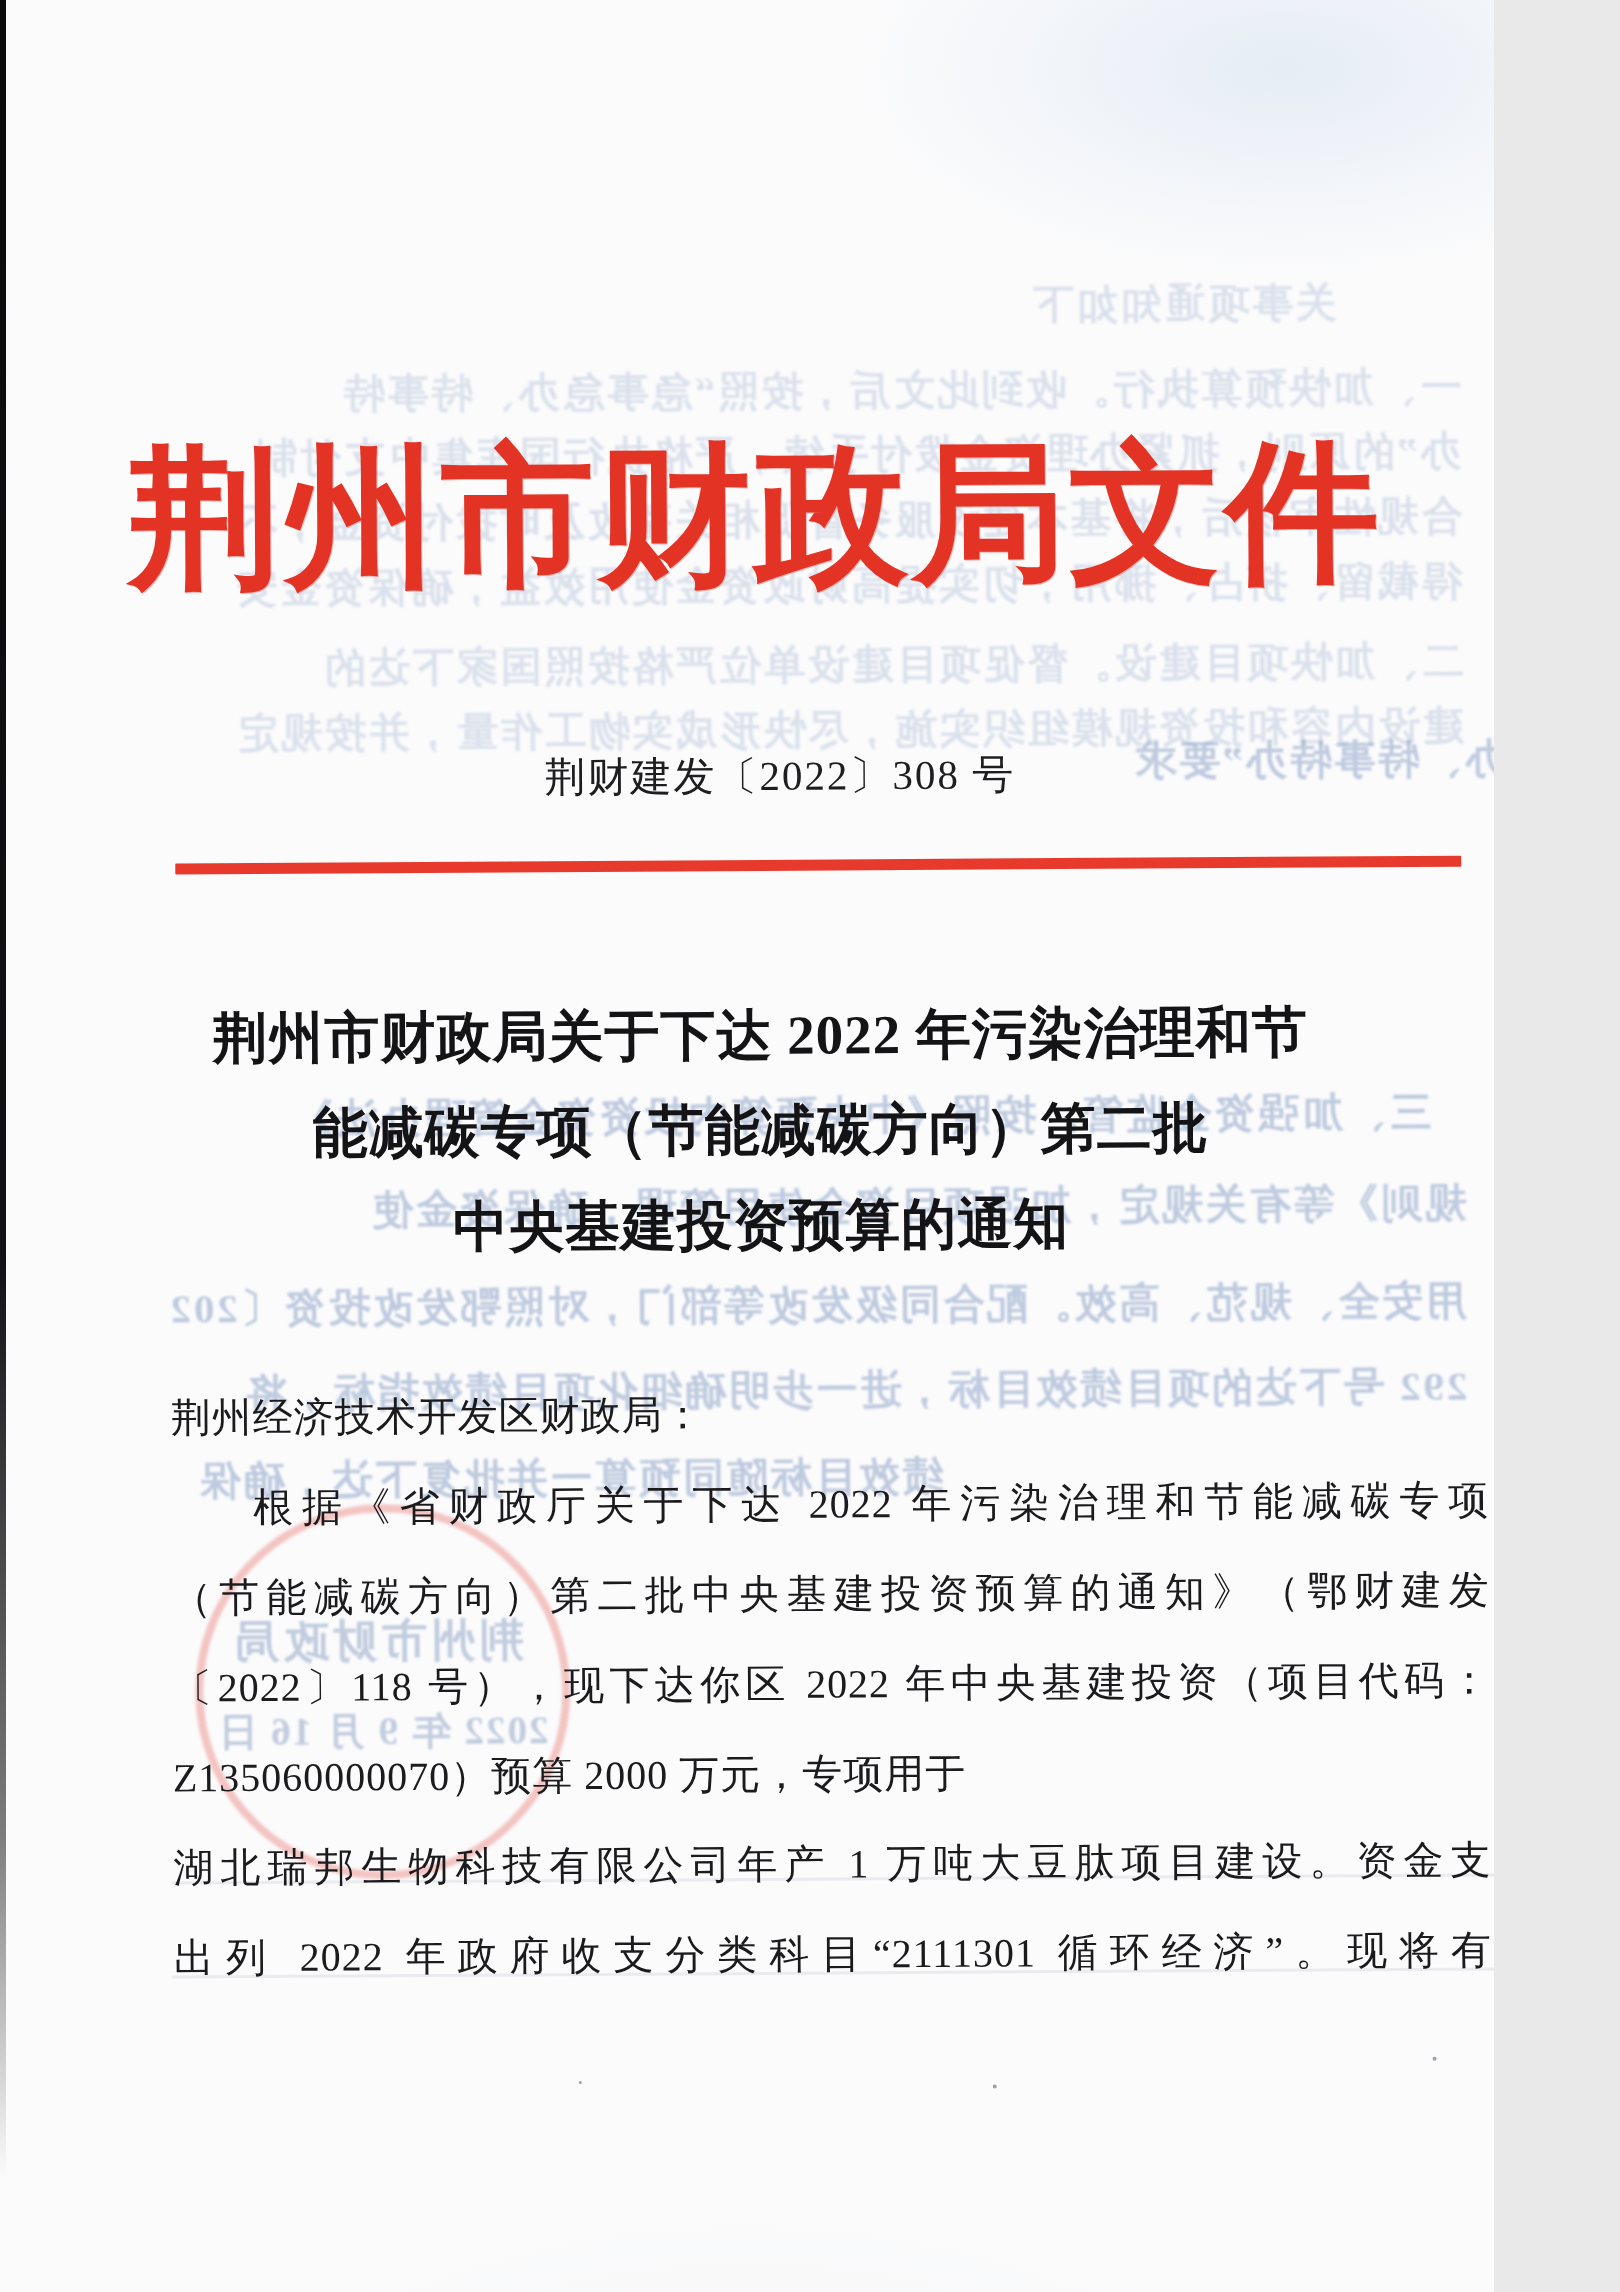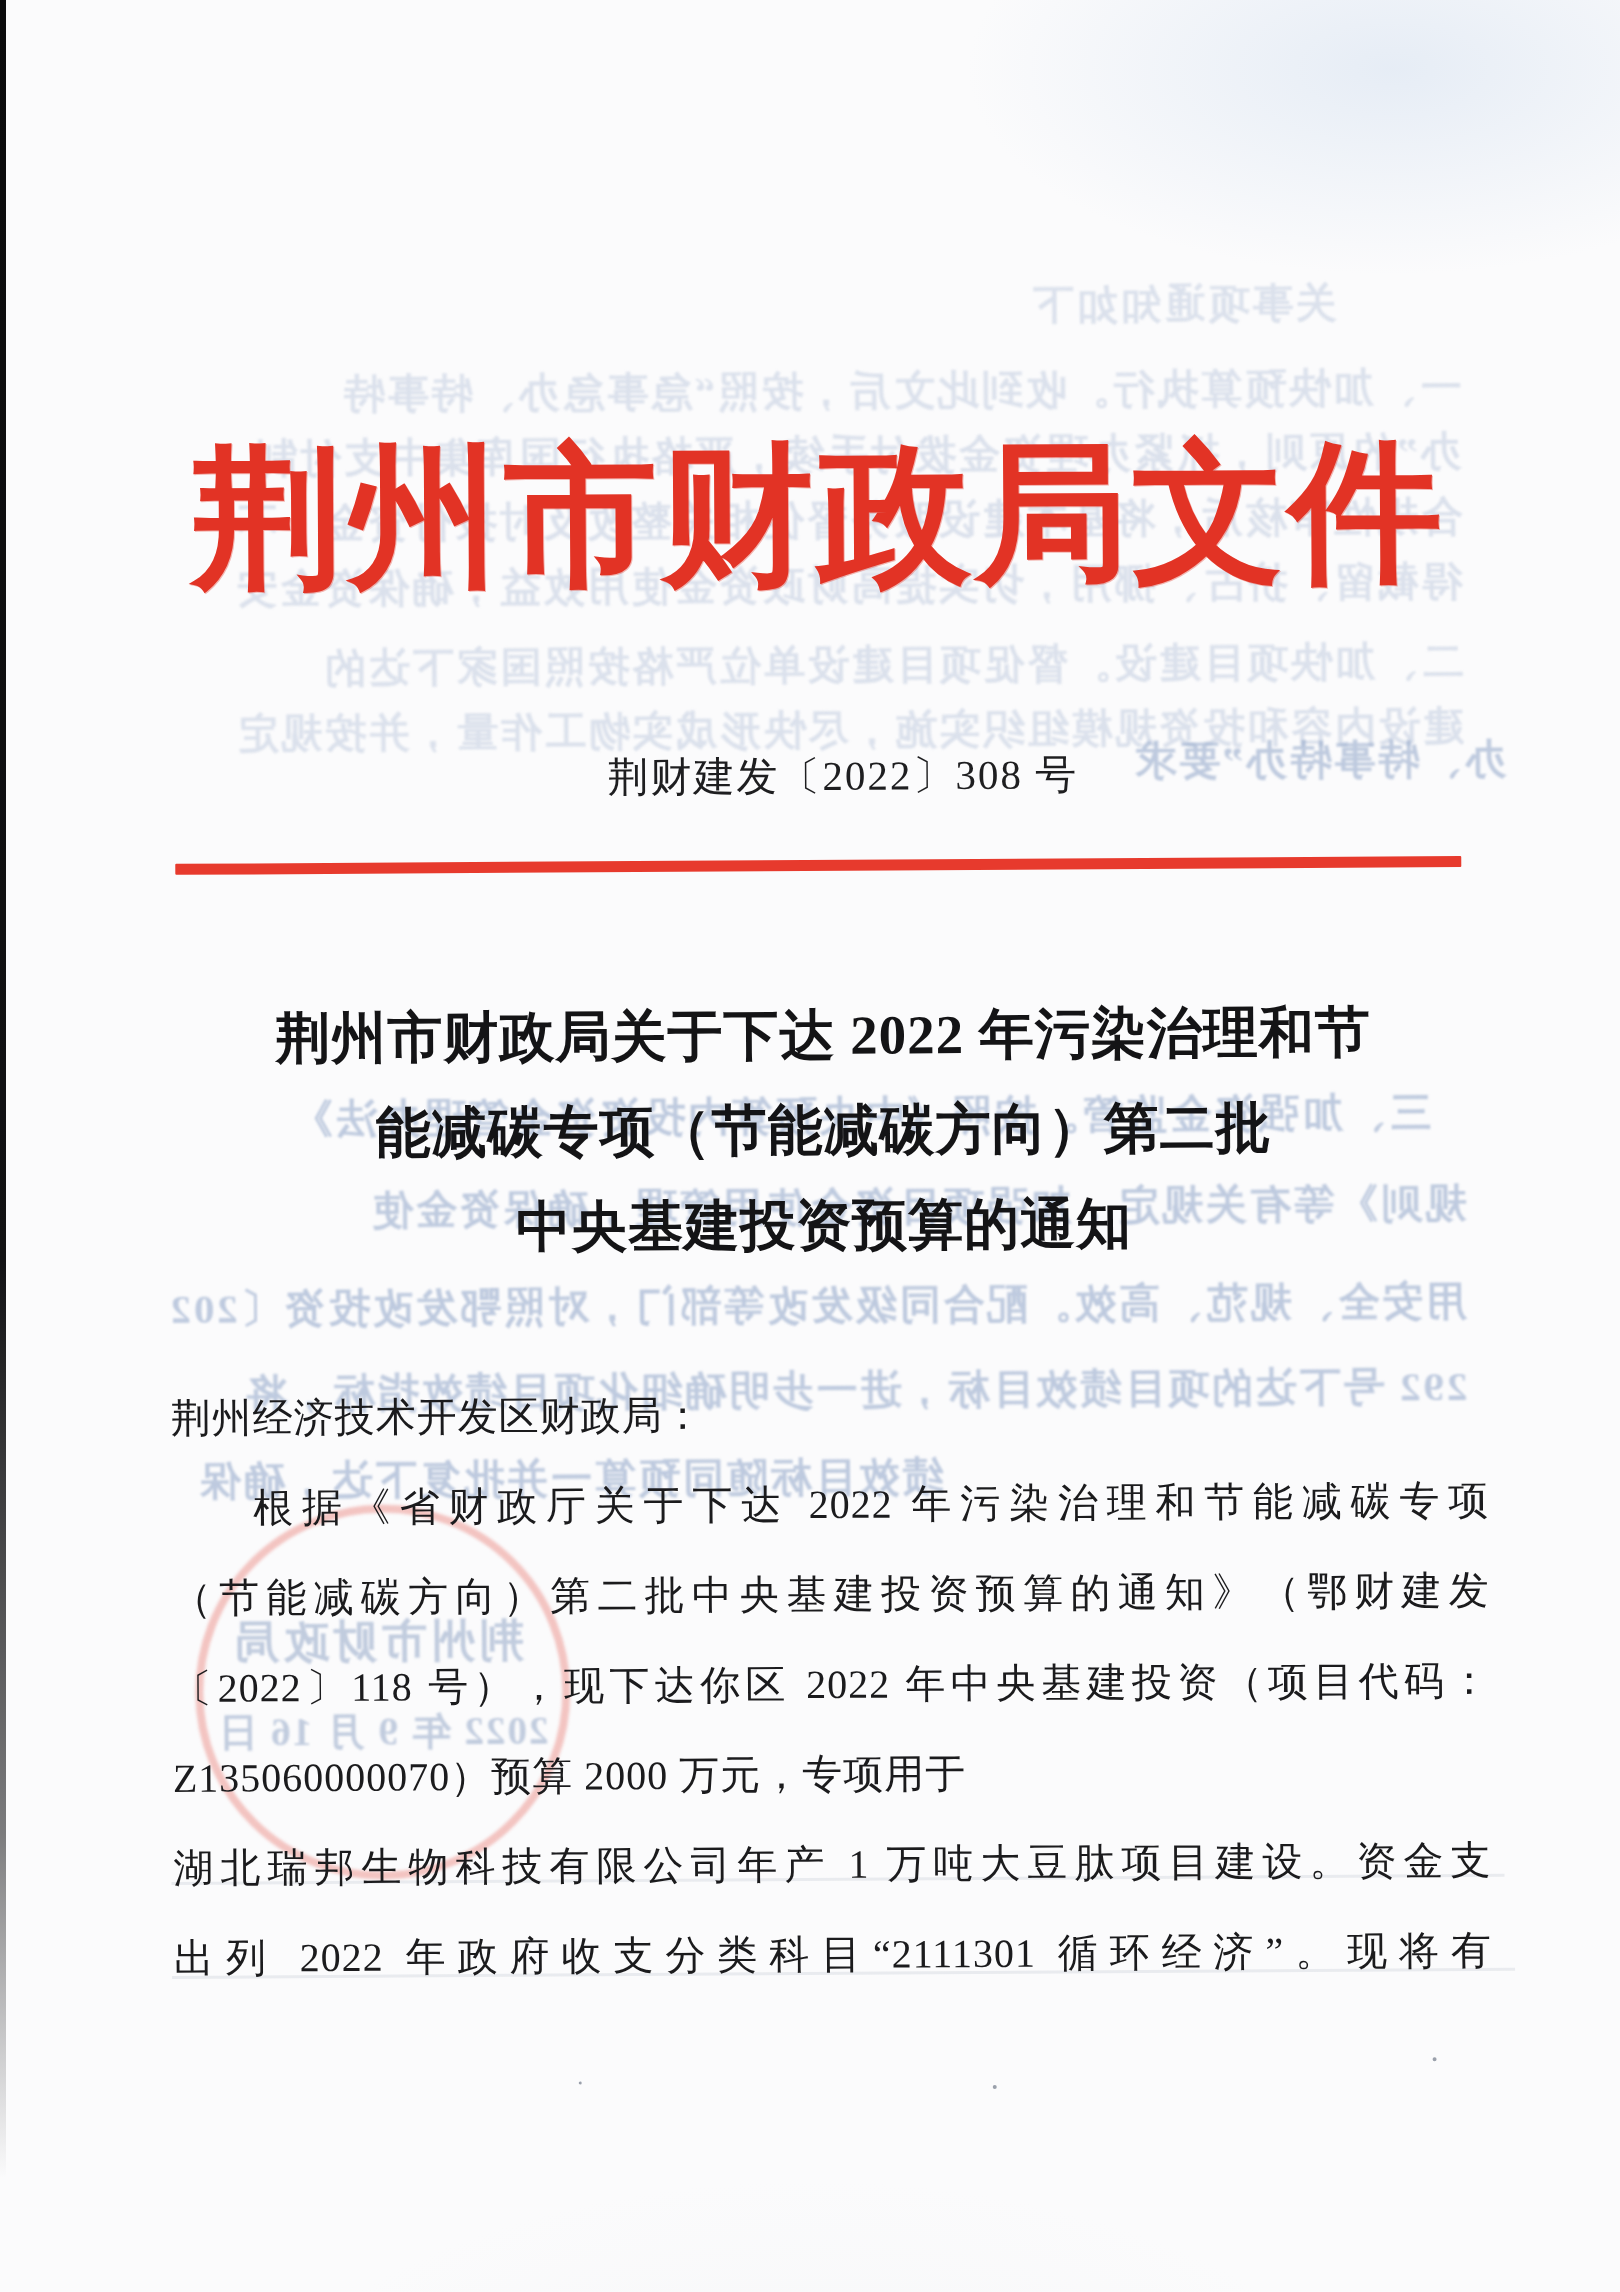--- a/index.html
+++ b/index.html
@@ -3,21 +3,21 @@
 <meta charset="utf-8">
 <style>
   html,body{margin:0;padding:0;}
   body{
     width:1620px;height:2293px;
     background:#e9e9ea;
     font-family:"Liberation Serif","DejaVu Serif",serif;
     overflow:hidden;
   }
   .page{
-    position:relative;width:1620px;height:2293px;
+    position:relative;width:1494px;height:2293px;
     background:#fbfbfc;overflow:hidden;
   }
   
   .page::before{
     content:"";position:absolute;inset:0;pointer-events:none;
     background:
       radial-gradient(608px 294px at 86% 3%, rgba(213,225,240,.55), rgba(213,225,240,0) 70%),
       radial-gradient(882px 490px at 50% 110%, rgba(225,228,232,.25), rgba(225,228,232,0) 70%);
   }
   

